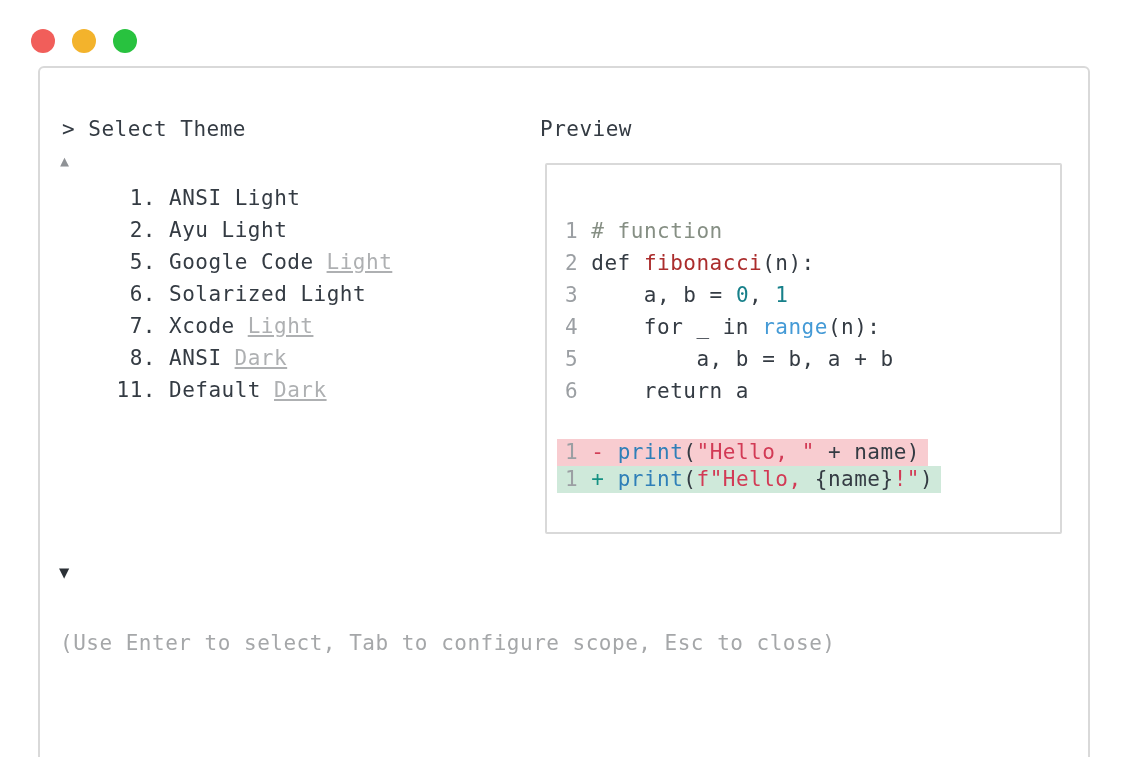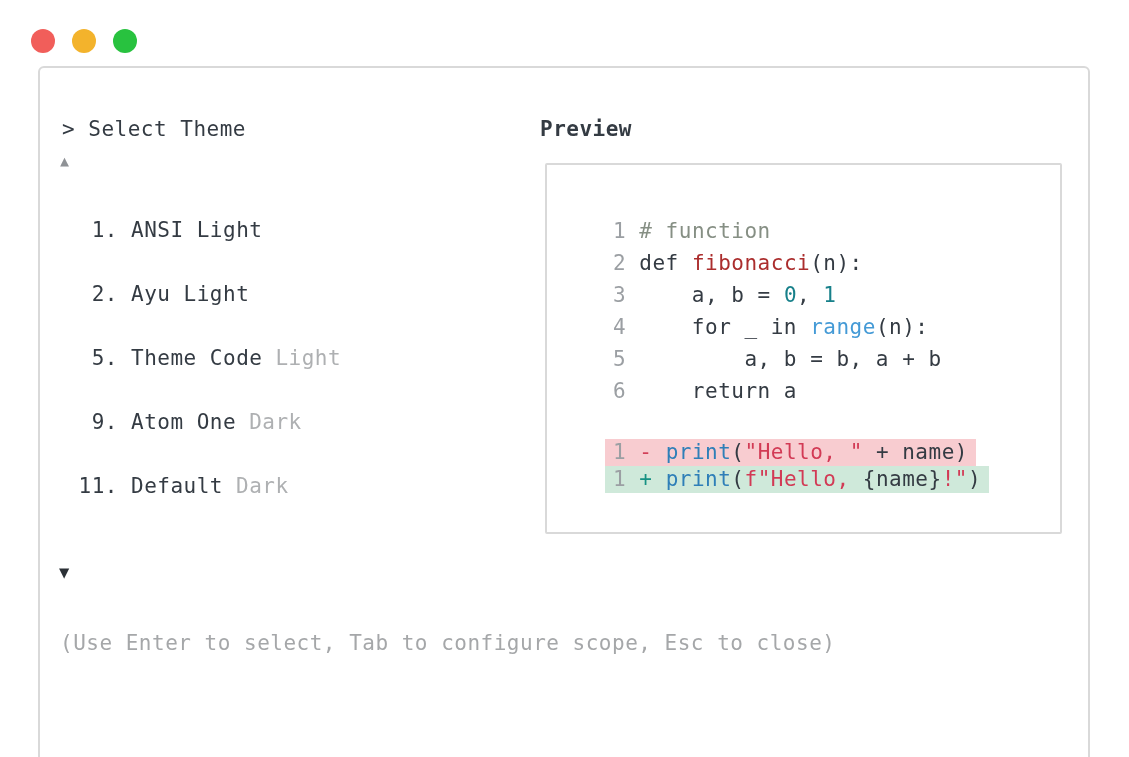--- a/index.html
+++ b/index.html
@@ -17,39 +17,39 @@
     font-family:"DejaVu Sans Mono","Liberation Mono",monospace;
     font-size:21px; letter-spacing:0.5px; color:var(--ink);
   }
   .lights { position:absolute; left:31px; top:29px; display:flex; gap:17px; }
   .light { width:24px; height:24px; border-radius:50%; display:inline-block; }
   .window {
     position:absolute; left:38px; top:66px; width:1052px; height:708px;
     border:2px solid var(--border-gray); border-radius:6px; background:#ffffff;
   }
   .prompt { position:absolute; left:22px; top:48px; line-height:26px; white-space:pre; color:var(--ink); }
-  .preview-title { position:absolute; left:500px; top:48px; line-height:26px; color:var(--ink);font-weight:bold; }
+  .preview-title { position:absolute; left:500px; top:48px; line-height:26px; color:var(--ink); }
   .scroll-up { position:absolute; left:20px; top:84px; font-size:15px; color:var(--scroll-up-gray); cursor:default; }
   .scroll-down { position:absolute; left:19px; top:494px; font-size:17px; color:var(--scroll-down-dark); cursor:default; }
   .theme-list { position:absolute; left:0; top:114px; width:480px; }
-  .t-row { position:relative; height:32px; line-height:32px; padding-left:38px; white-space:pre;margin-top:32px; }
+  .t-row { position:relative; height:32px; line-height:32px; padding-left:76px; white-space:pre; }
   .t-num { display:inline-block; width:40px; text-align:right; }
   .t-name { margin-left:13px; }
-  .t-suffix { margin-left:13px; color:var(--muted); }
+  .t-suffix { margin-left:13px; color:var(--muted);text-decoration:underline; }
   .t-row.selected .t-num, .t-row.selected .t-name { color:var(--accent-teal); }
   .bullet {
     position:absolute; left:24px; top:50%; transform:translateY(-50%);
     width:16px; height:16px; border-radius:50%; background:var(--accent-teal);
   }
   .hint { position:absolute; left:20px; top:562px; line-height:26px; color:var(--hint-gray); white-space:pre; }
   .preview-box {
     position:absolute; left:505px; top:95px; width:517px; height:371px;
     border:2px solid var(--border-gray); border-radius:2px; background:#ffffff;
   }
-  .code { position:absolute; left:18px; top:50px; white-space:pre;margin-left:48px; }
+  .code { position:absolute; left:18px; top:50px; white-space:pre; }
   .code-line { height:32px; line-height:32px; }
   .code-line.diff { height:27px; line-height:27px; }
   .linebg { display:inline-block; padding:0 8px; margin-left:-8px; line-height:27px; }
   .linebg.removed { background:var(--removed-bg); }
   .linebg.added { background:var(--added-bg); }
   .tok-plain   { color:var(--ink); }
   .tok-lineno  { color:var(--lineno-gray); }
   .tok-comment { color:var(--comment-green); }
   .tok-func    { color:var(--function-red); }
   .tok-number  { color:var(--number-teal); }
@@ -74,22 +74,24 @@
 
     <div class="prompt">&gt; Select Theme</div>
 
     <div class="preview-title">Preview</div>
 
     <div class="scroll-up">▲</div>
 
     <div class="theme-list" id="theme-list">
         <div class="t-row"><span class="t-num">1.</span><span class="t-name">ANSI Light</span></div>
         <div class="t-row"><span class="t-num">2.</span><span class="t-name">Ayu Light</span></div>
-        <div class="t-row"><span class="t-num">5.</span><span class="t-name">Theme Code</span><span class="t-suffix">Light</span></div>
-        <div class="t-row"><span class="t-num">9.</span><span class="t-name">Atom One</span><span class="t-suffix">Dark</span></div>
+        <div class="t-row"><span class="t-num">5.</span><span class="t-name">Google Code</span><span class="t-suffix">Light</span></div>
+        <div class="t-row"><span class="t-num">6.</span><span class="t-name">Solarized Light</span></div>
+        <div class="t-row"><span class="t-num">7.</span><span class="t-name">Xcode</span><span class="t-suffix">Light</span></div>
+        <div class="t-row"><span class="t-num">8.</span><span class="t-name">ANSI</span><span class="t-suffix">Dark</span></div>
         <div class="t-row"><span class="t-num">11.</span><span class="t-name">Default</span><span class="t-suffix">Dark</span></div>
       </div>
 
     <div class="scroll-down">▼</div>
 
     <div class="hint">(Use Enter to select, Tab to configure scope, Esc to close)</div>
 
     <div class="preview-box">
       <div class="code" id="code-block"><div class="code-line"><span class="tok-lineno">1</span><span class="tok-plain"> </span><span class="tok-comment"># function</span></div><div class="code-line"><span class="tok-lineno">2</span><span class="tok-plain"> </span><span class="tok-plain">def </span><span class="tok-func">fibonacci</span><span class="tok-plain">(n):</span></div><div class="code-line"><span class="tok-lineno">3</span><span class="tok-plain">     a, b = </span><span class="tok-number">0</span><span class="tok-plain">, </span><span class="tok-number">1</span></div><div class="code-line"><span class="tok-lineno">4</span><span class="tok-plain">     for _ in </span><span class="tok-builtin">range</span><span class="tok-plain">(n):</span></div><div class="code-line"><span class="tok-lineno">5</span><span class="tok-plain">         a, b = b, a + b</span></div><div class="code-line"><span class="tok-lineno">6</span><span class="tok-plain">     return a</span></div><div class="code-line">&nbsp;</div><div class="code-line diff"><span class="linebg removed"><span class="tok-lineno">1</span><span class="tok-plain"> </span><span class="tok-minus">-</span><span class="tok-plain"> </span><span class="tok-print">print</span><span class="tok-plain">(</span><span class="tok-string">"Hello, "</span><span class="tok-plain"> + name)</span></span></div><div class="code-line diff"><span class="linebg added"><span class="tok-lineno">1</span><span class="tok-plain"> </span><span class="tok-plus">+</span><span class="tok-plain"> </span><span class="tok-print">print</span><span class="tok-plain">(</span><span class="tok-string">f"Hello, </span><span class="tok-plain">{name}</span><span class="tok-string">!"</span><span class="tok-plain">)</span></span></div></div>
     </div>

